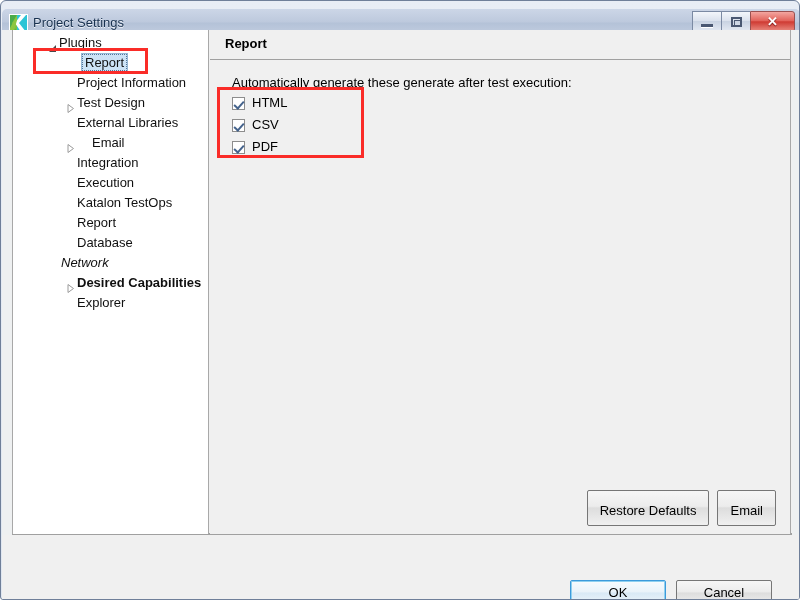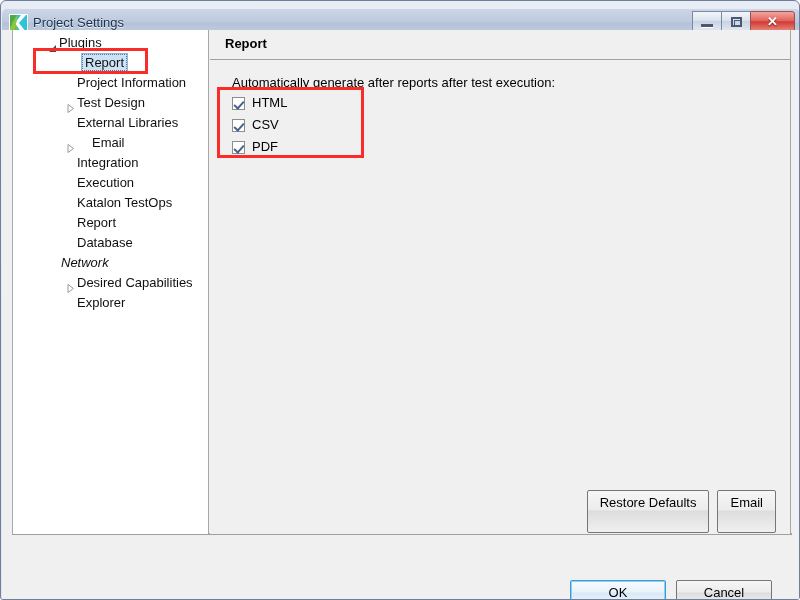--- a/index.html
+++ b/index.html
@@ -258,22 +258,22 @@
 
   
   .btnrow-mid {
     position: absolute;
     right: 14px; top: 460px;
     display: flex;
     gap: 8px;
   }
   .btn {
     box-sizing: border-box;
-    height: 43px;
-    padding: 0 12px;
+    height: 36px;
+    padding: 8px 12px;
     font-size: 13px;
     color: #000000;
     background: linear-gradient(to bottom, #f6f6f6 0%, #ececec 45%, #dddddd 50%, #f0f0f0 100%);
     border: 1px solid #767676;
     border-radius: 2px;
     line-height: 23px;
     text-align: center;
     cursor: default;
     white-space: nowrap;
   }
@@ -391,34 +391,34 @@
             <div class="tree-item">
               <span class="tree-label" style="left: 28px;">Database</span>
             </div>
             <div class="tree-item">
               <span class="tree-label" style="left: 12px; font-style: italic;">Network</span>
             </div>
             <div class="tree-item">
               <span class="tree-arrow" style="left: 17px;"><svg width="9" height="9" viewBox="0 0 9 9">
                   <polygon points="2,0.5 2,8.5 7.5,4.5" fill="none" stroke="#9a9a9a" stroke-width="1"></polygon>
                 </svg></span>
-              <span class="tree-label" style="left: 28px;">Desired Capabilities</span>
+              <span class="tree-label" style="left: 28px; font-weight: bold;">Desired Capabilities</span>
             </div>
             <div class="tree-item">
               <span class="tree-label" style="left: 28px;">Explorer</span>
             </div>
           </div>
       </div>
 
       <div class="content-pane">
         <div class="content-header">
           <span class="content-header-title">Report</span>
         </div>
 
-        <div class="content-desc">Automatically generate after reports after test execution:</div>
+        <div class="content-desc">Automatically generate these generate after test execution:</div>
 
         <div class="checkbox-group" id="checkbox-group">
             <div class="cb-row">
               <span class="cb-box checked"></span>
               <span>HTML</span>
             </div>
             <div class="cb-row">
               <span class="cb-box checked"></span>
               <span>CSV</span>
             </div>

